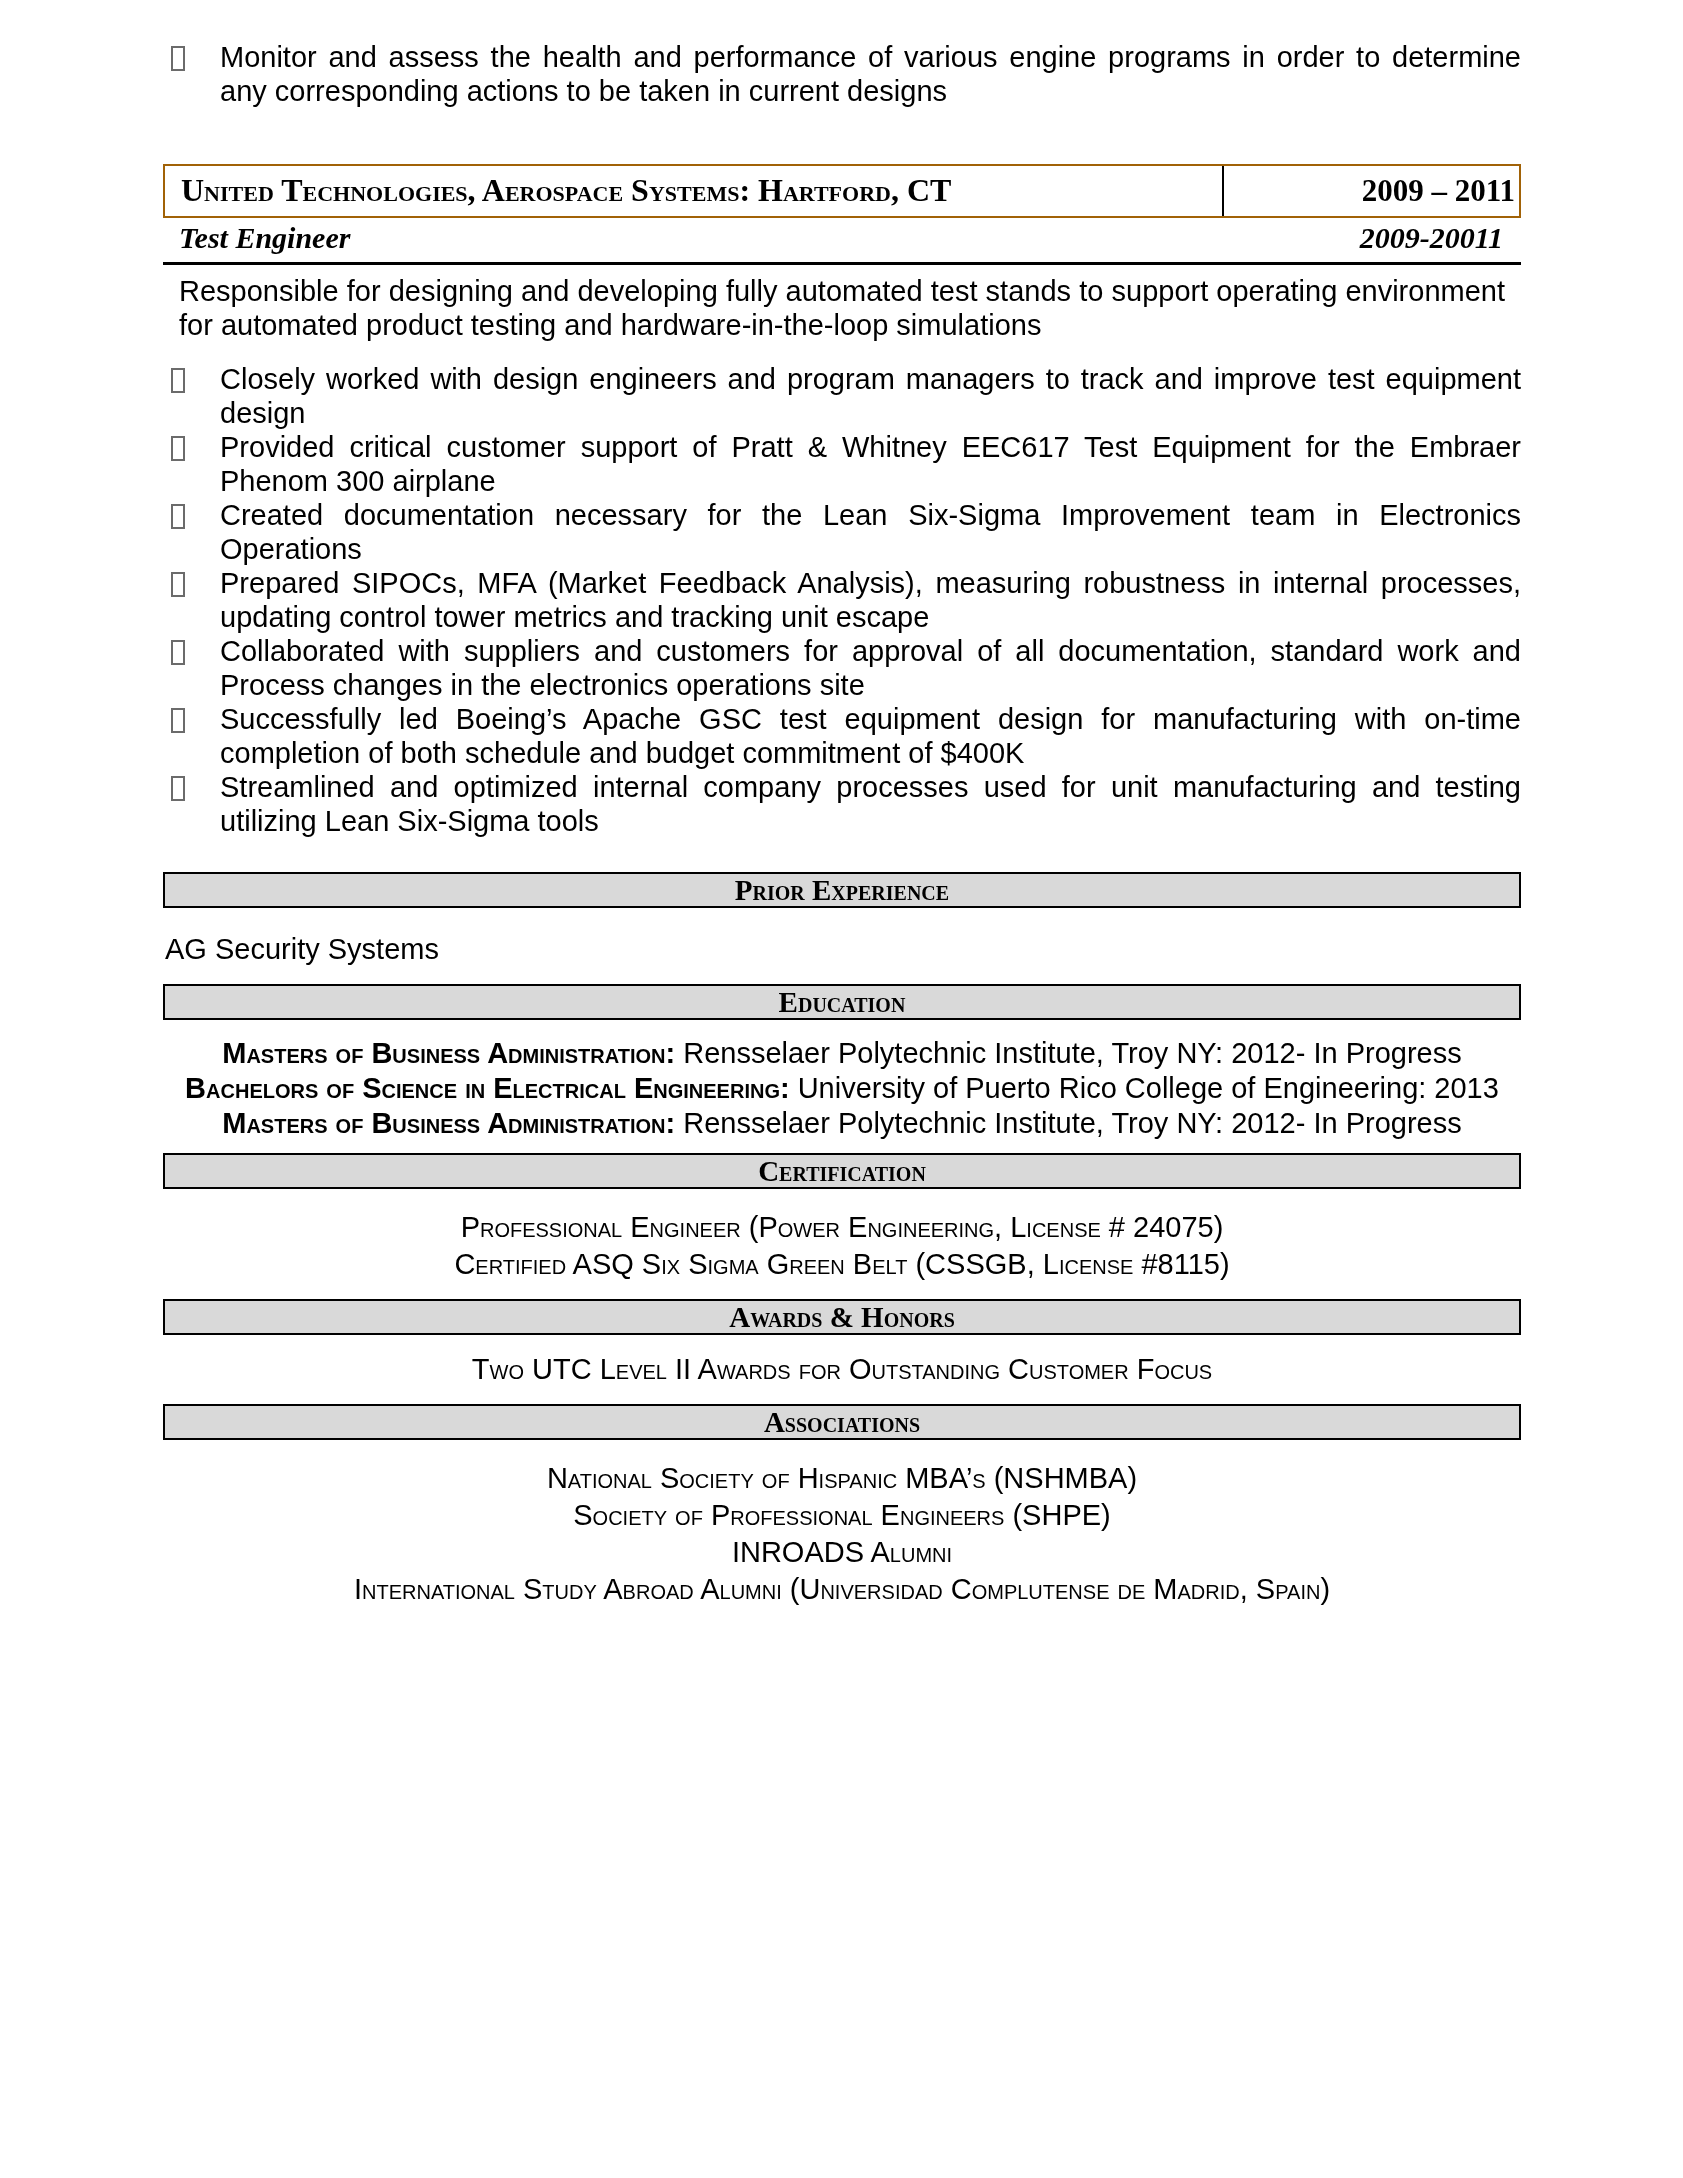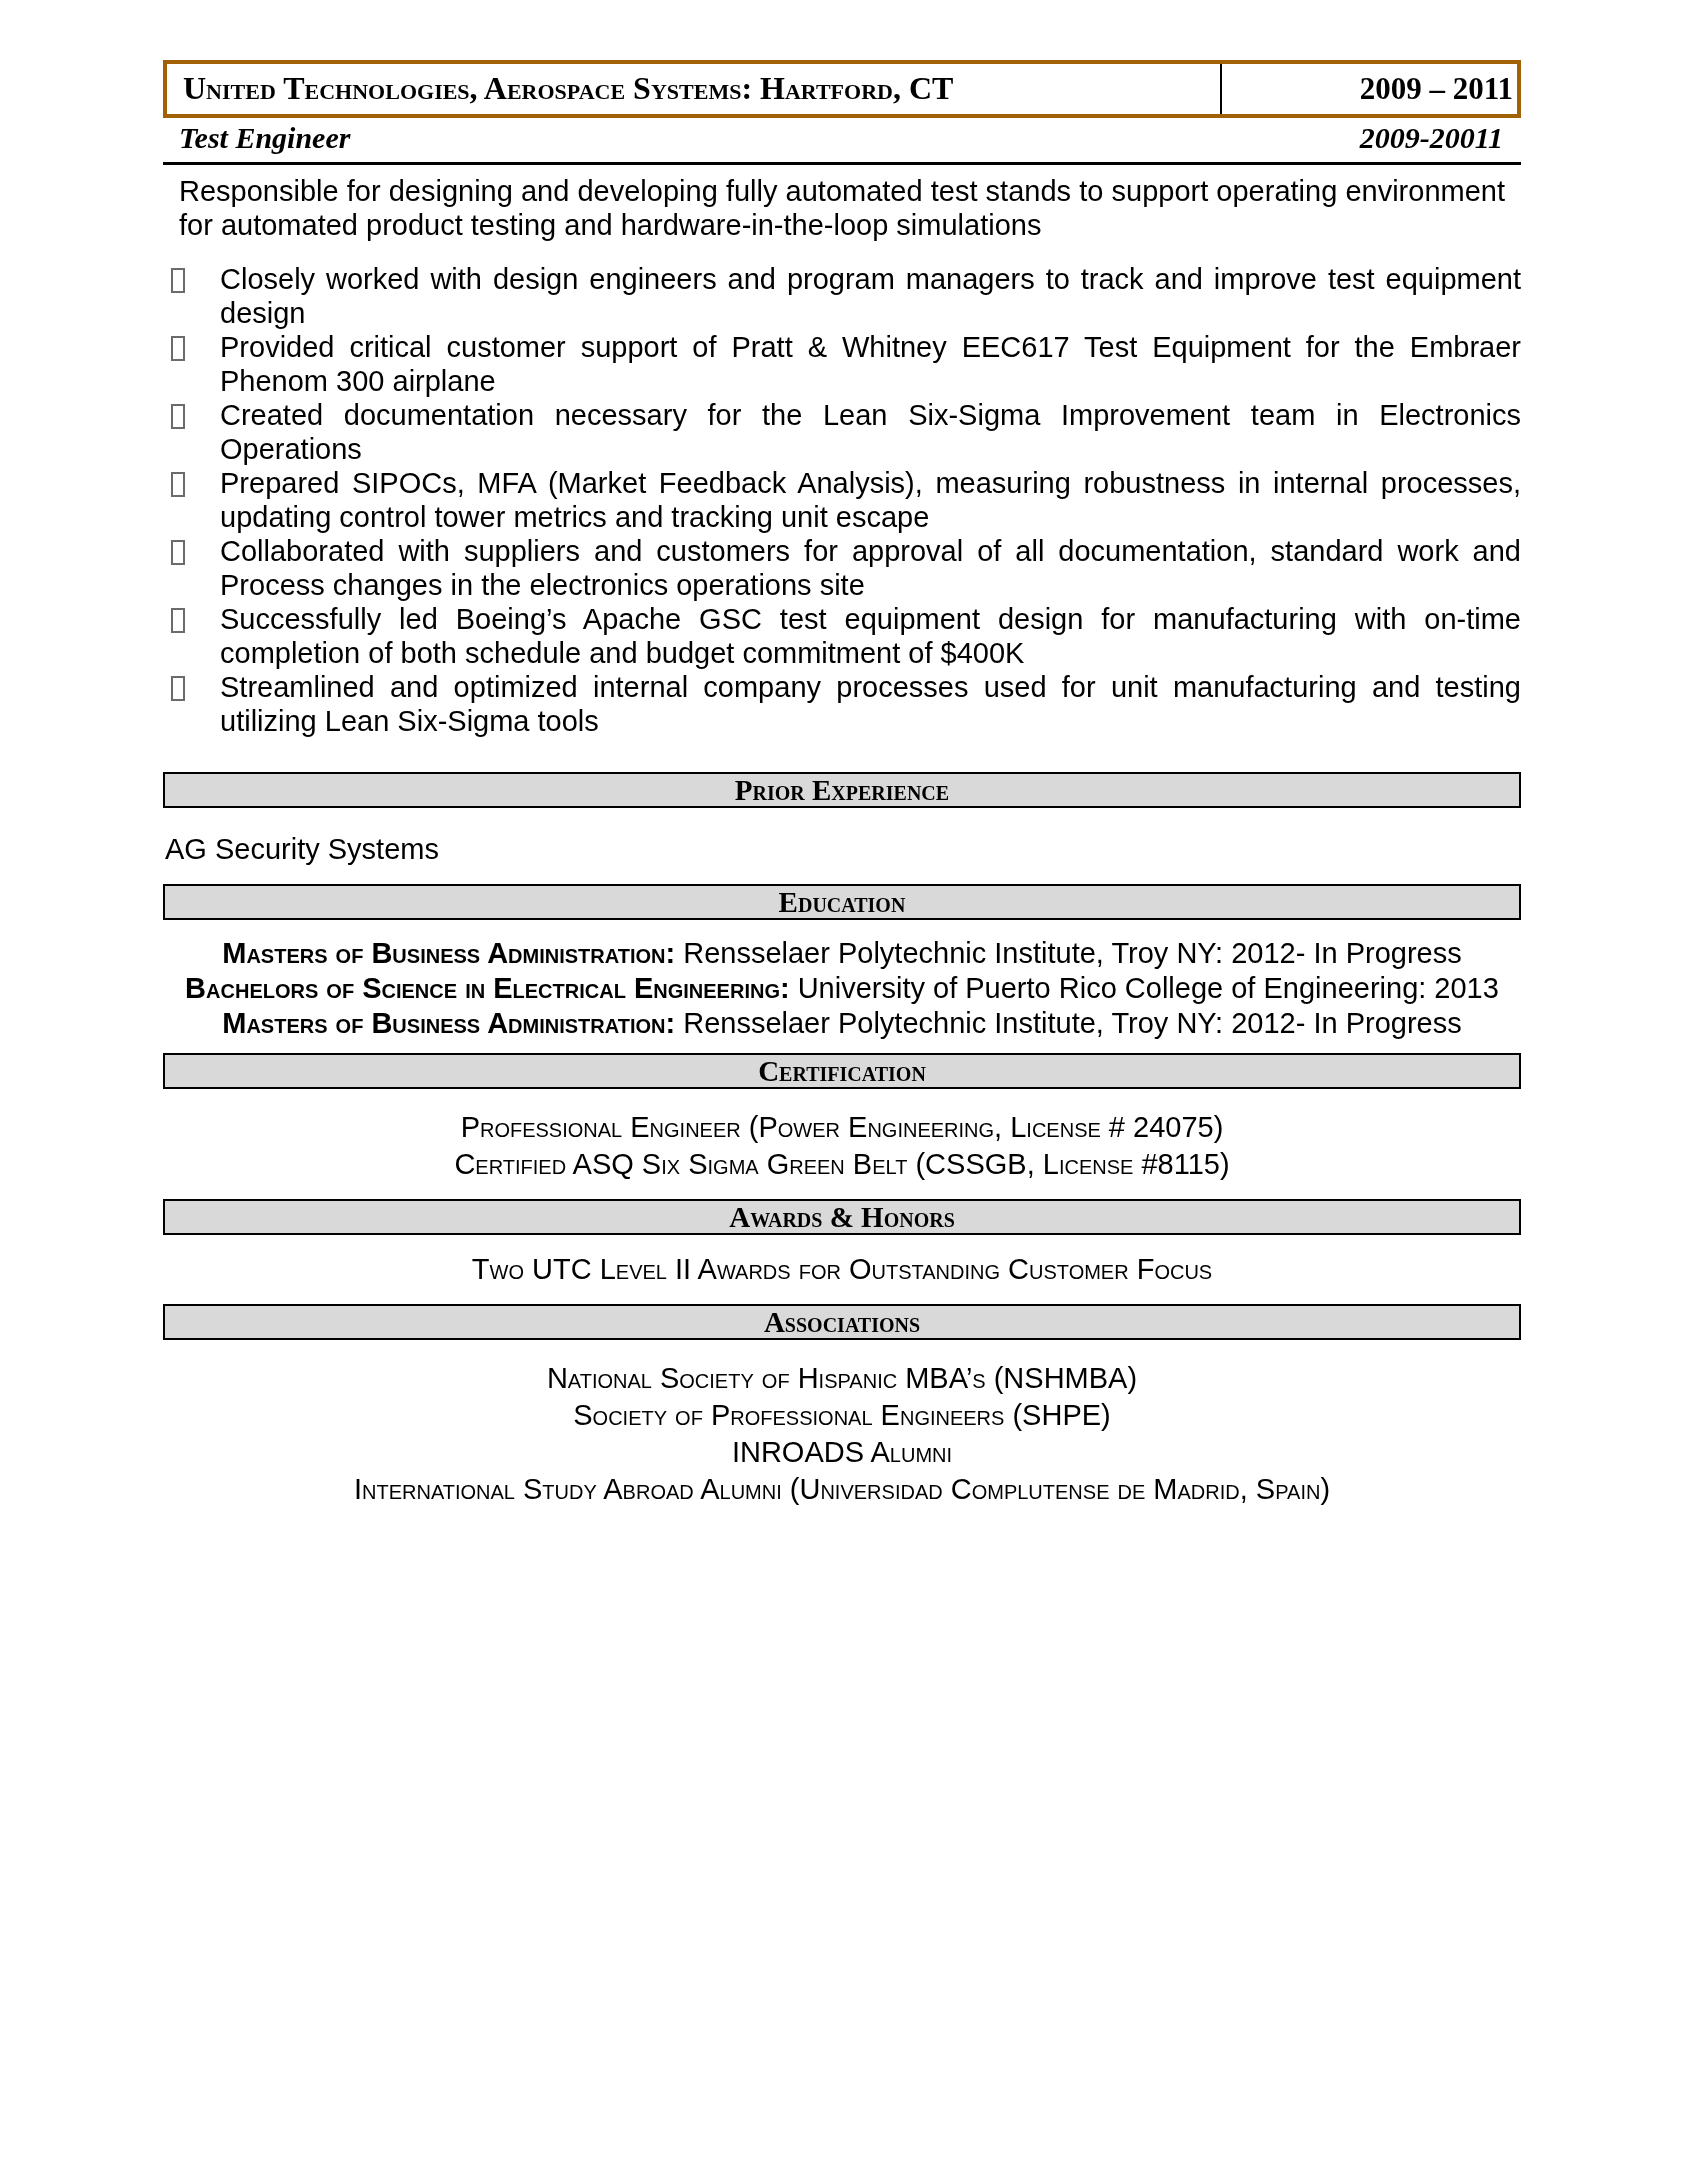--- a/index.html
+++ b/index.html
@@ -28,23 +28,23 @@
     display:inline-block;
     width:14px; height:25px;
     border:2px solid #6b6b6b;
     margin-left:8px;
     box-sizing:border-box;
   }
   .bullet-text { flex:1; text-align:justify; }
 
   
   .utc-table {
-    border:4px solid #a16207;
+    border:2px solid #a16207;
     display:flex;
-    margin-top:20px;
+    margin-top:56px;
     box-sizing:border-box;
     gap:36px;
   }
   .utc-left {
     flex:1;
     padding:6px 10px 8px 16px;
     font-family:"Liberation Serif", serif;
     font-variant:small-caps;
     font-weight:bold;
     font-size:32px;
@@ -112,20 +112,26 @@
   .mt-bar-lg { margin-top:34px; }
   .mt-bar-md { margin-top:18px; }
   .mt-bar-sm { margin-top:12px; }
   .mt-bar-aw { margin-top:16px; }
 </style>
 </head>
 <body>
 
 <div class="content">
 
+  <div class="intro-block">
+    <div class="bullet-row">
+      <span class="bullet-marker"><span class="tofu"></span></span>
+      <span class="bullet-text">Monitor and assess the health and performance of various engine programs in order to determine any corresponding actions to be taken in current designs</span>
+    </div>
+  </div>
 
   <div class="utc-table">
     <div class="utc-left">United Technologies, Aerospace Systems: Hartford, CT</div>
     <div class="utc-right">2009 – 2011</div>
   </div>
   <div class="utc-subrow">
     <span>Test Engineer</span>
     <span>2009-20011</span>
   </div>
 

